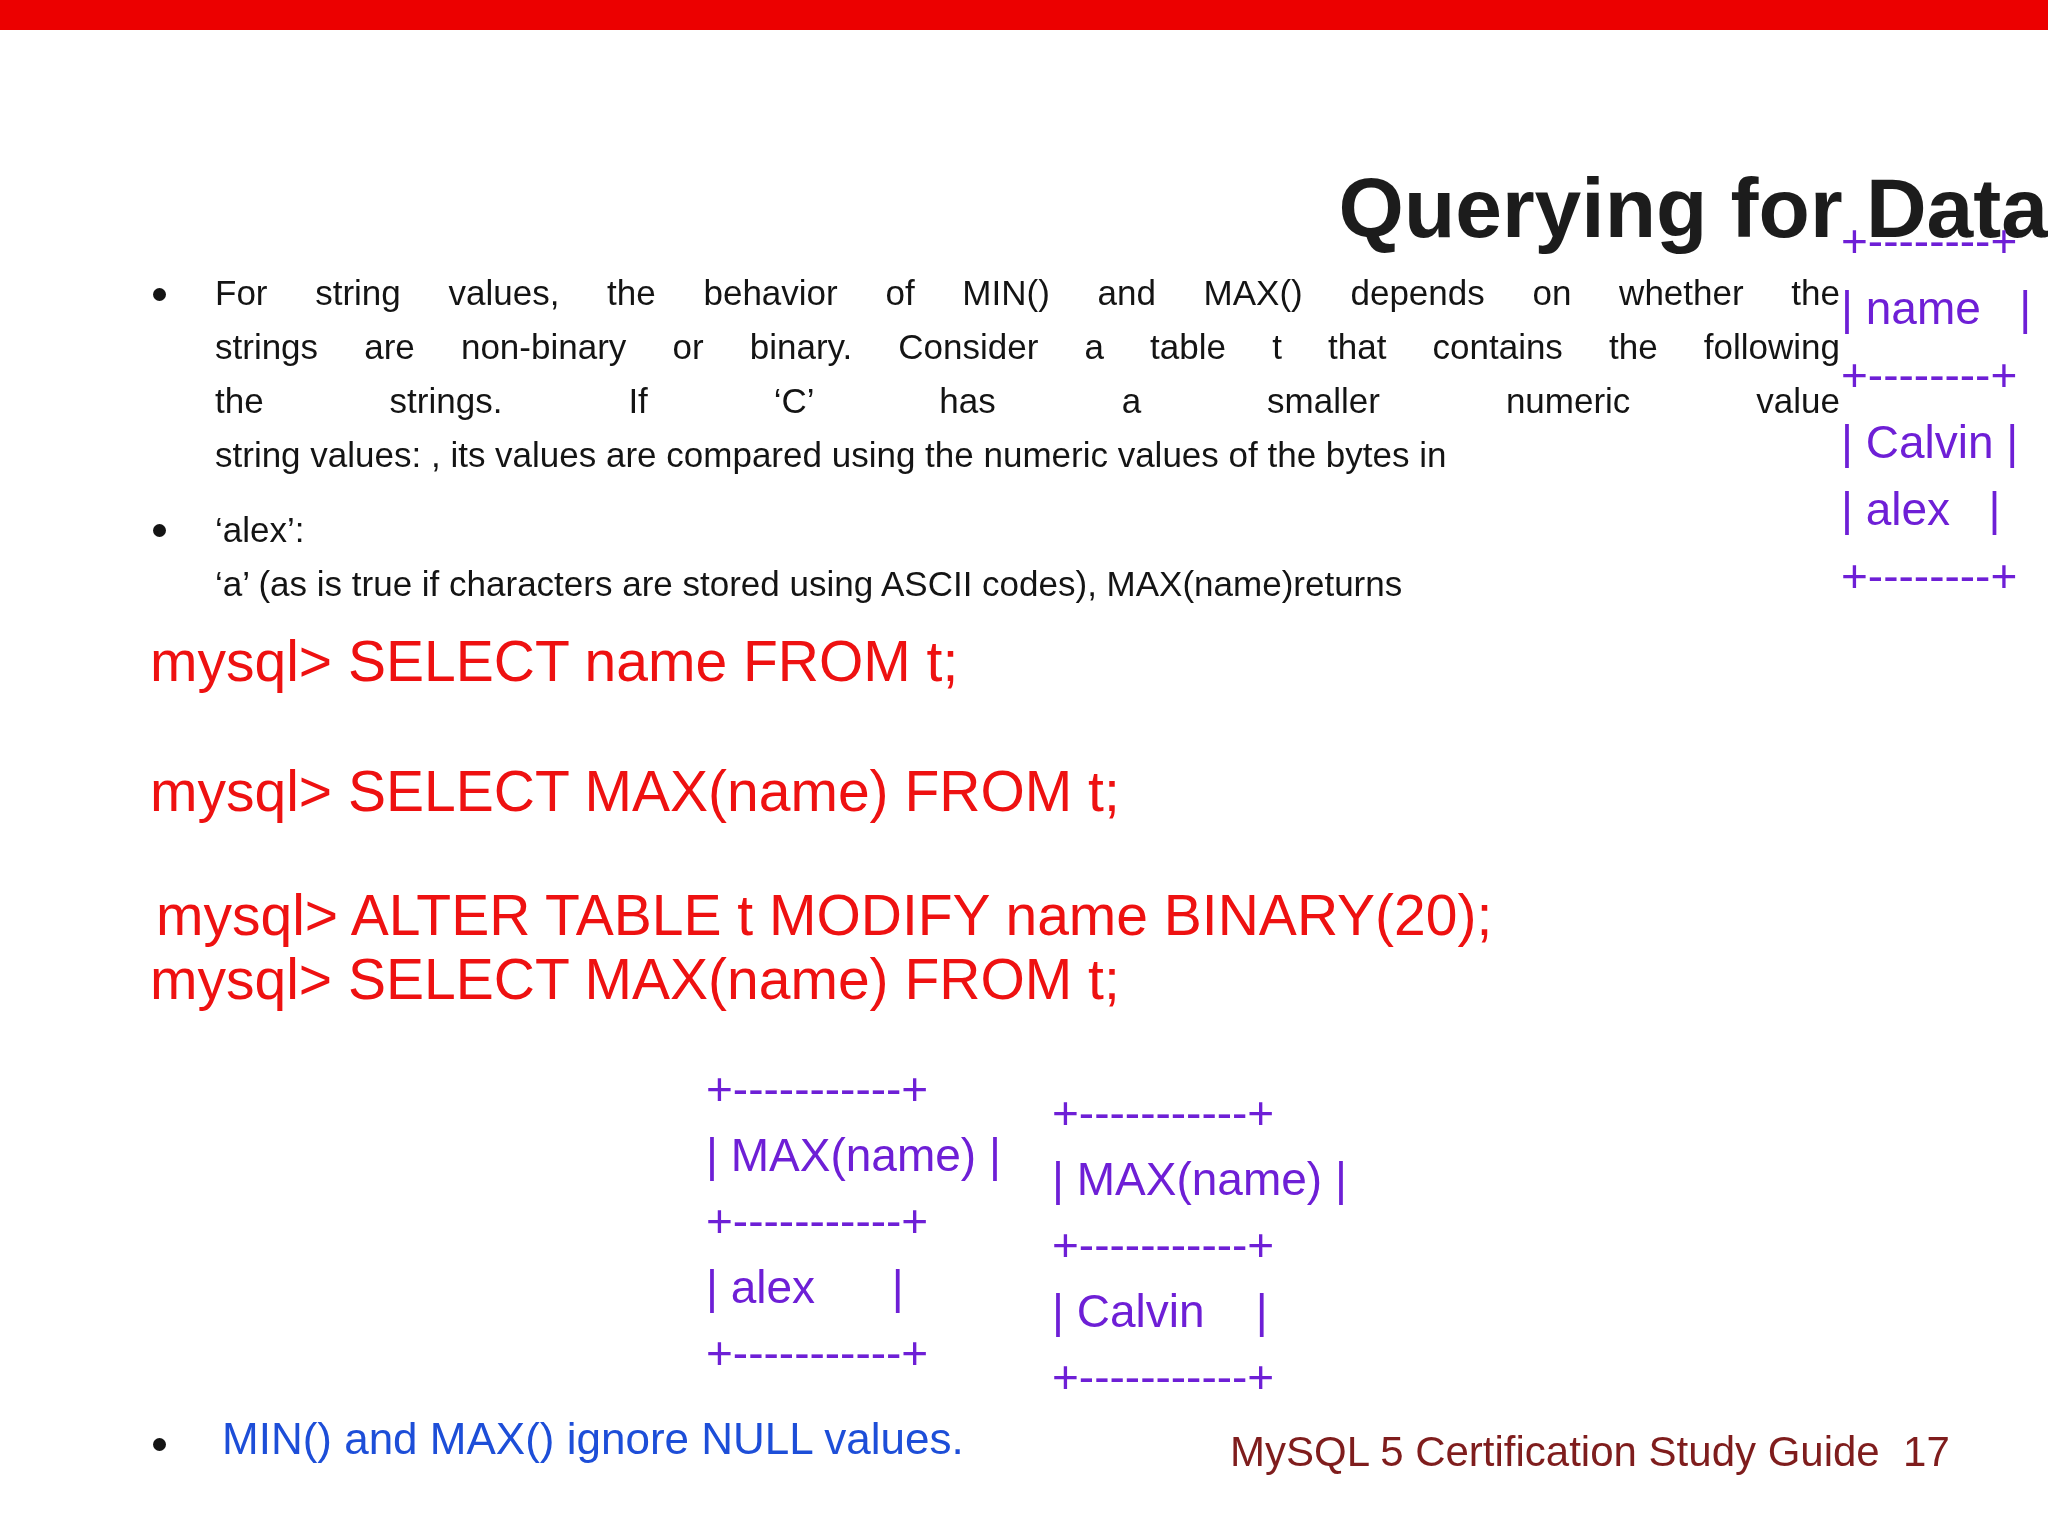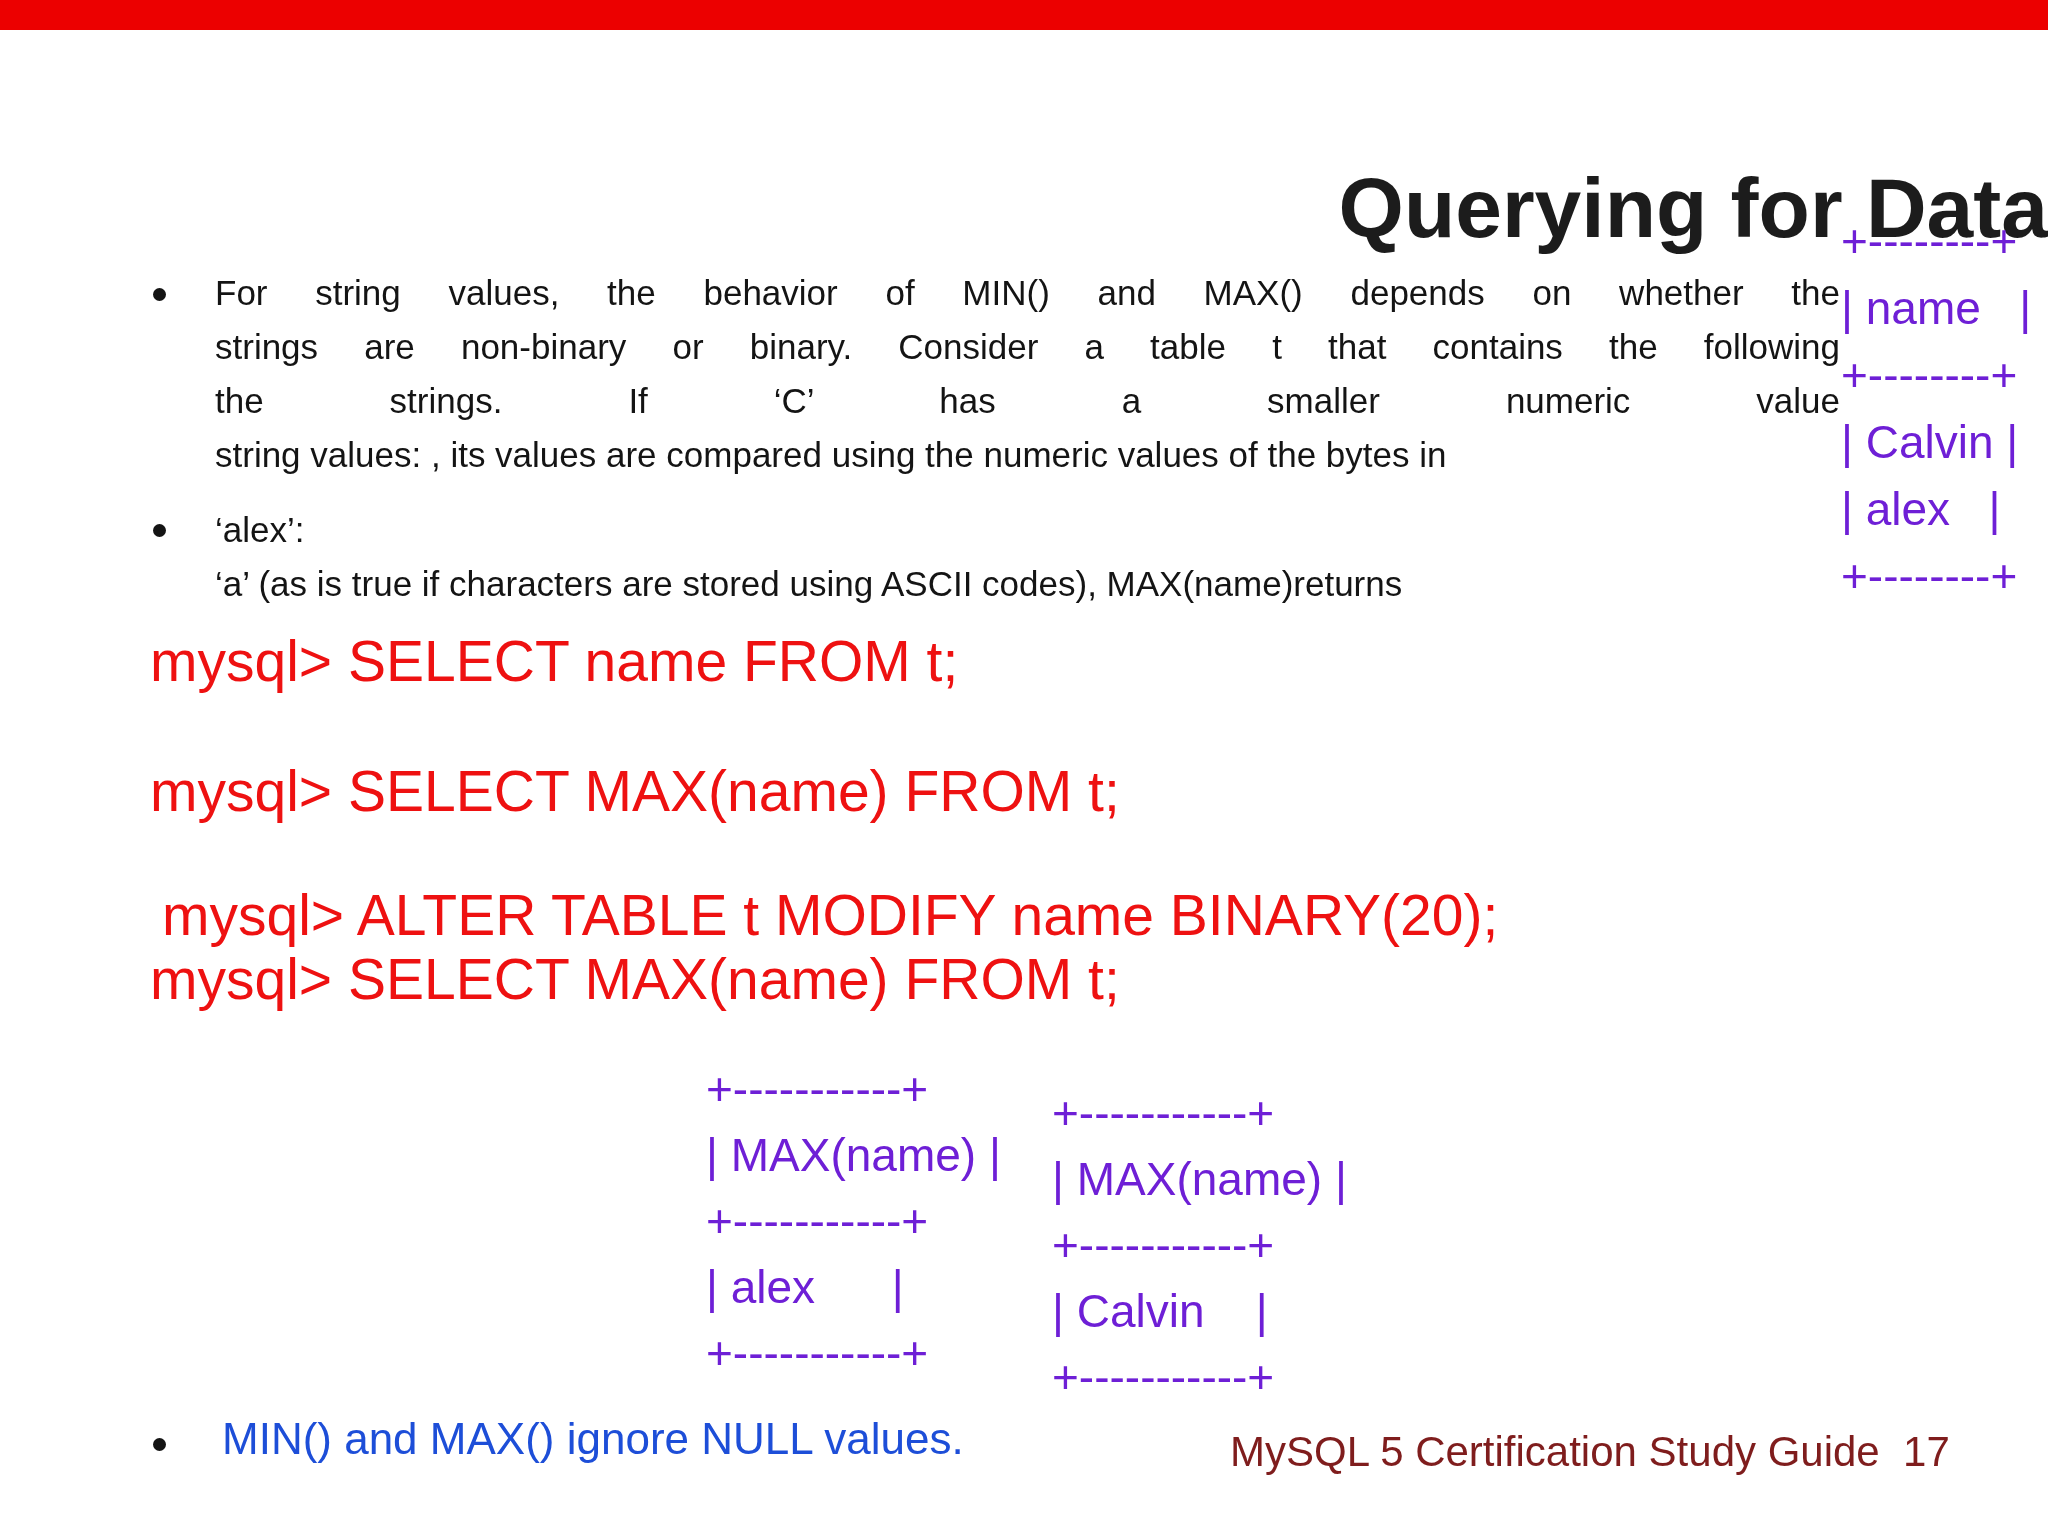--- a/index.html
+++ b/index.html
@@ -22,21 +22,21 @@
   .pline:last-child{text-align:last;text-align-last:left}
 
   #bullet1-text{left:215px;top:266px;width:1625px}
   #bullet2-text{left:215px;top:503px;width:1625px}
   #bullet1-dot{left:153px;top:288px}
   #bullet2-dot{left:153px;top:524px}
 
   .code{font-size:57px;color:var(--code_red,#ee1111);white-space:pre}
   #code1{left:150px;top:628px}
   #code2{left:150px;top:758px}
-  #code3{left:162px;top:882px}
+  #code3{left:156px;top:882px}
   #code4{left:150px;top:946px}
 
   .ascii{color:var(--accent_purple,#6e1fd6);font-size:46px;line-height:66px}
   .ascii-line{white-space:pre}
   #table-top-right{left:1841px;top:208px;line-height:67px}
   #table-bottom-left{left:706px;top:1056px}
   #table-bottom-right{left:1052px;top:1080px}
 
   #bullet3-dot{left:153px;top:1438px}
   #bullet3-text{left:222px;top:1414px;font-size:44px;color:#1d4ed8;white-space:pre}

